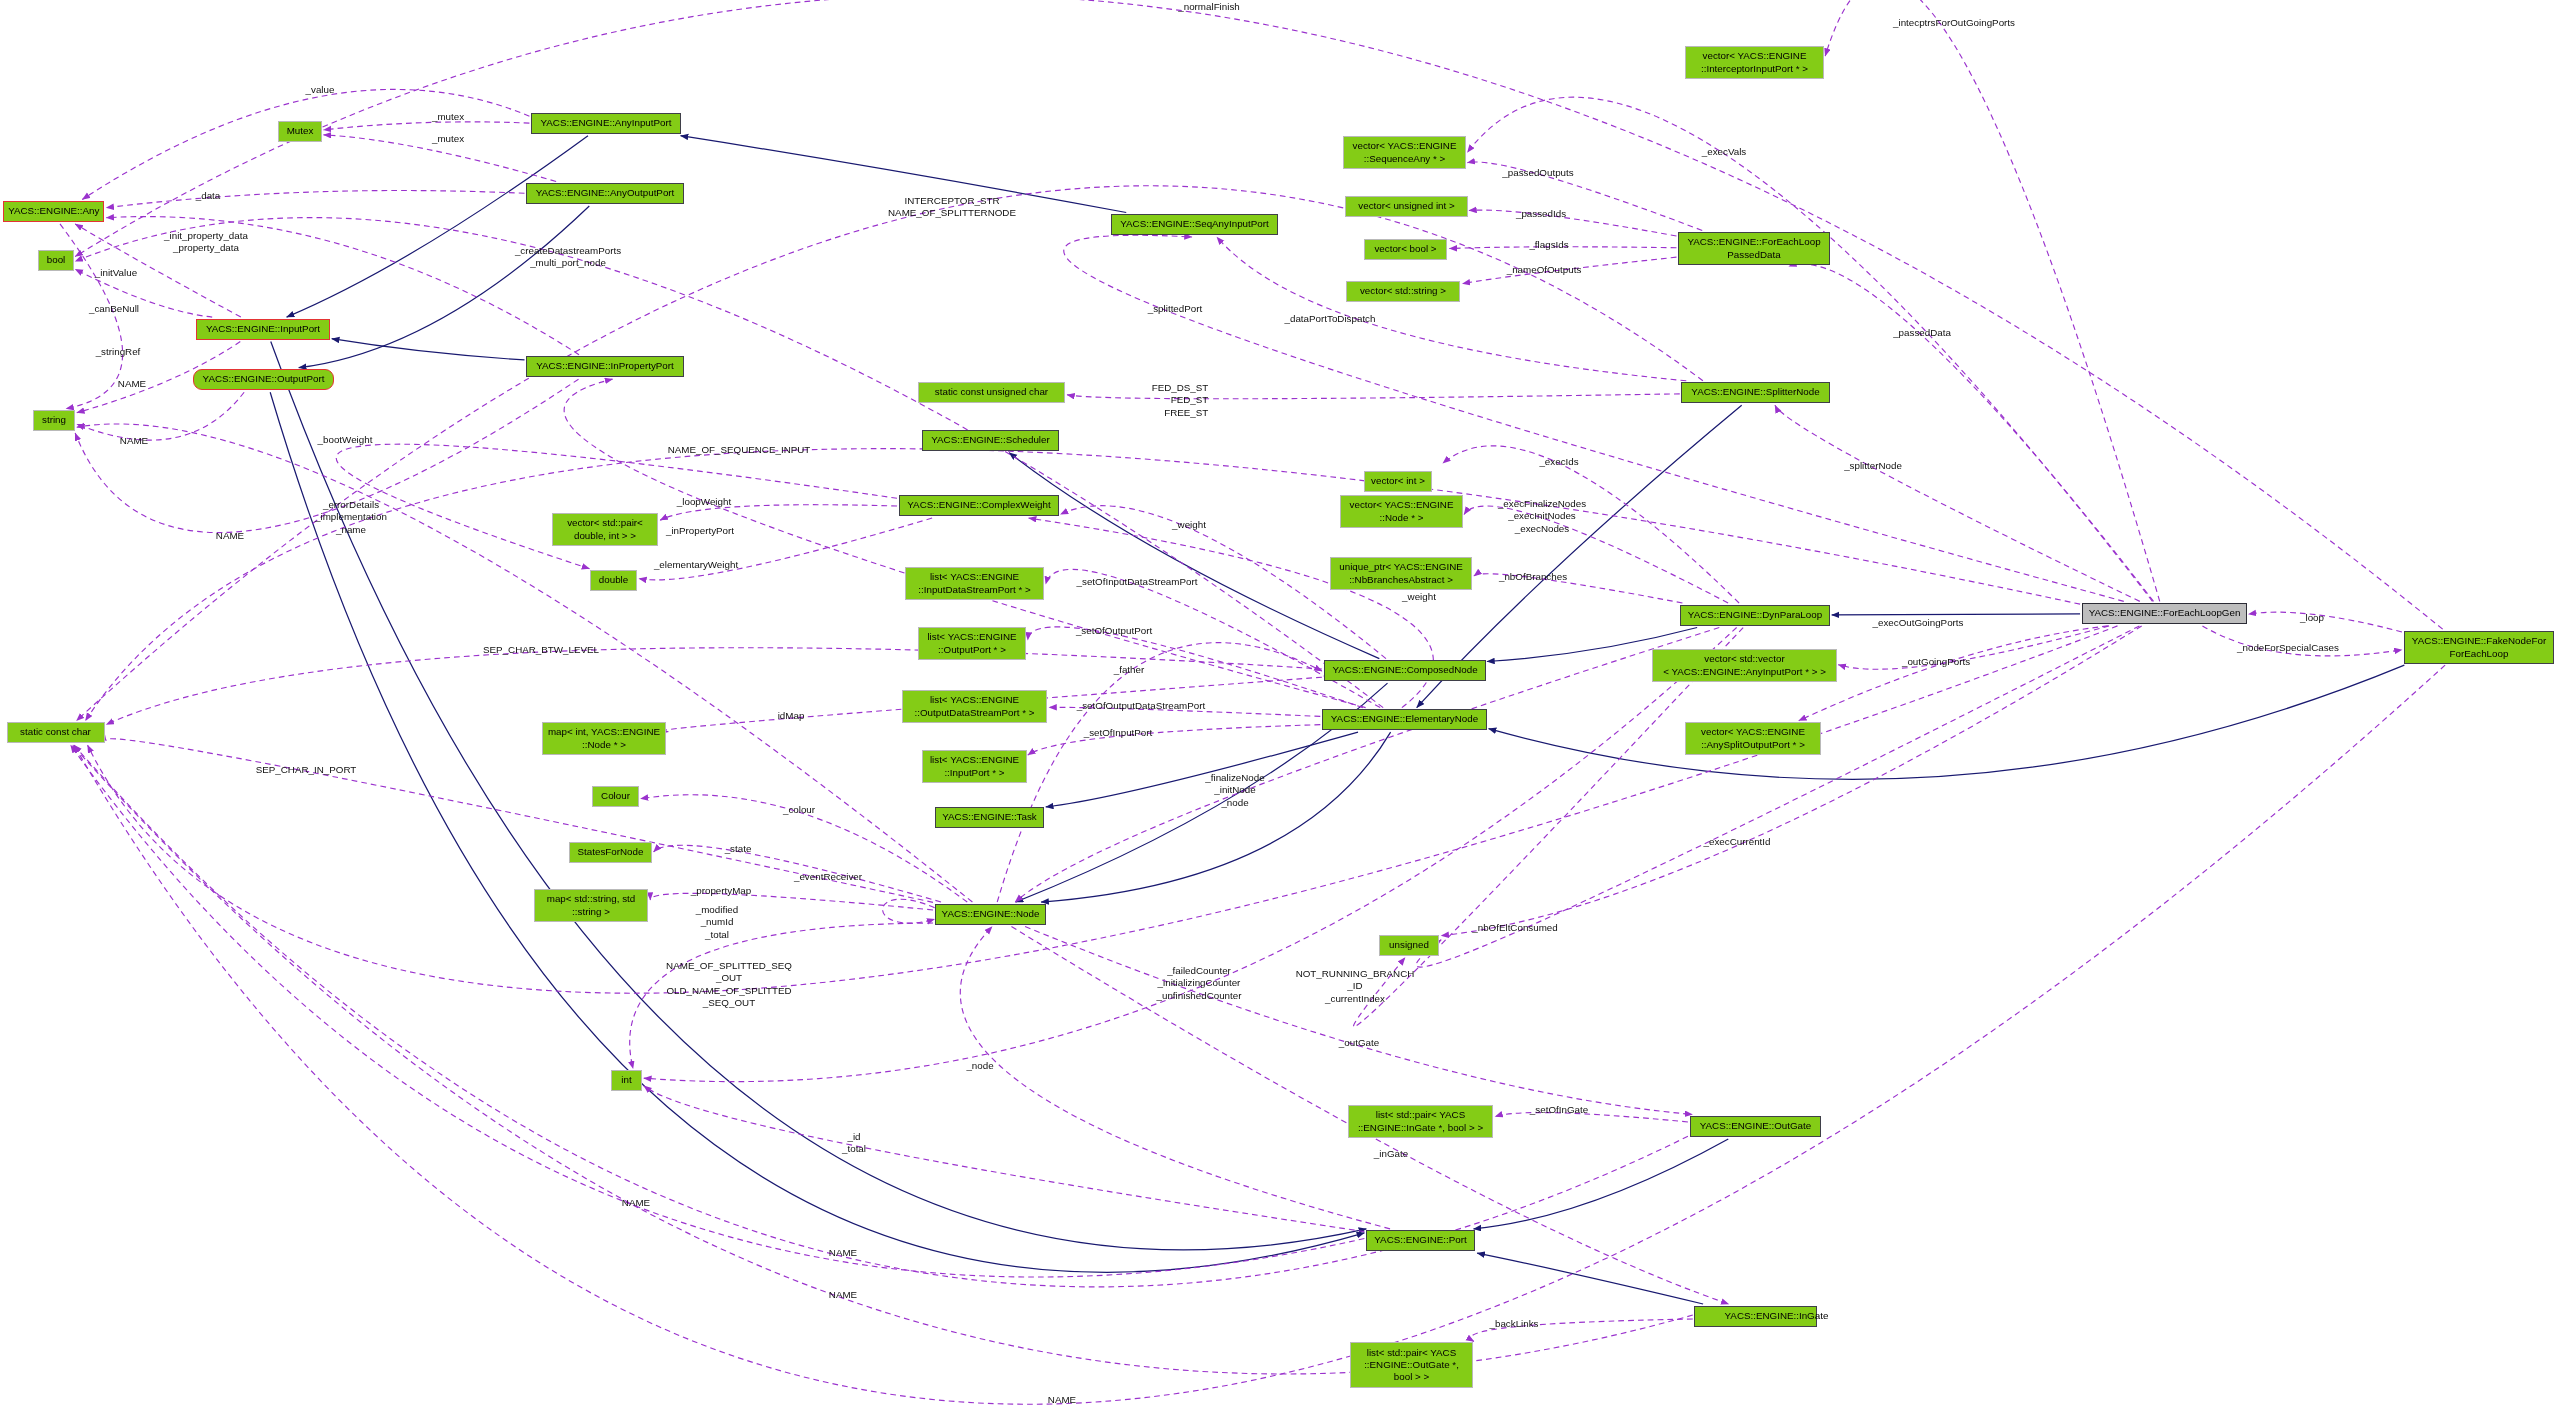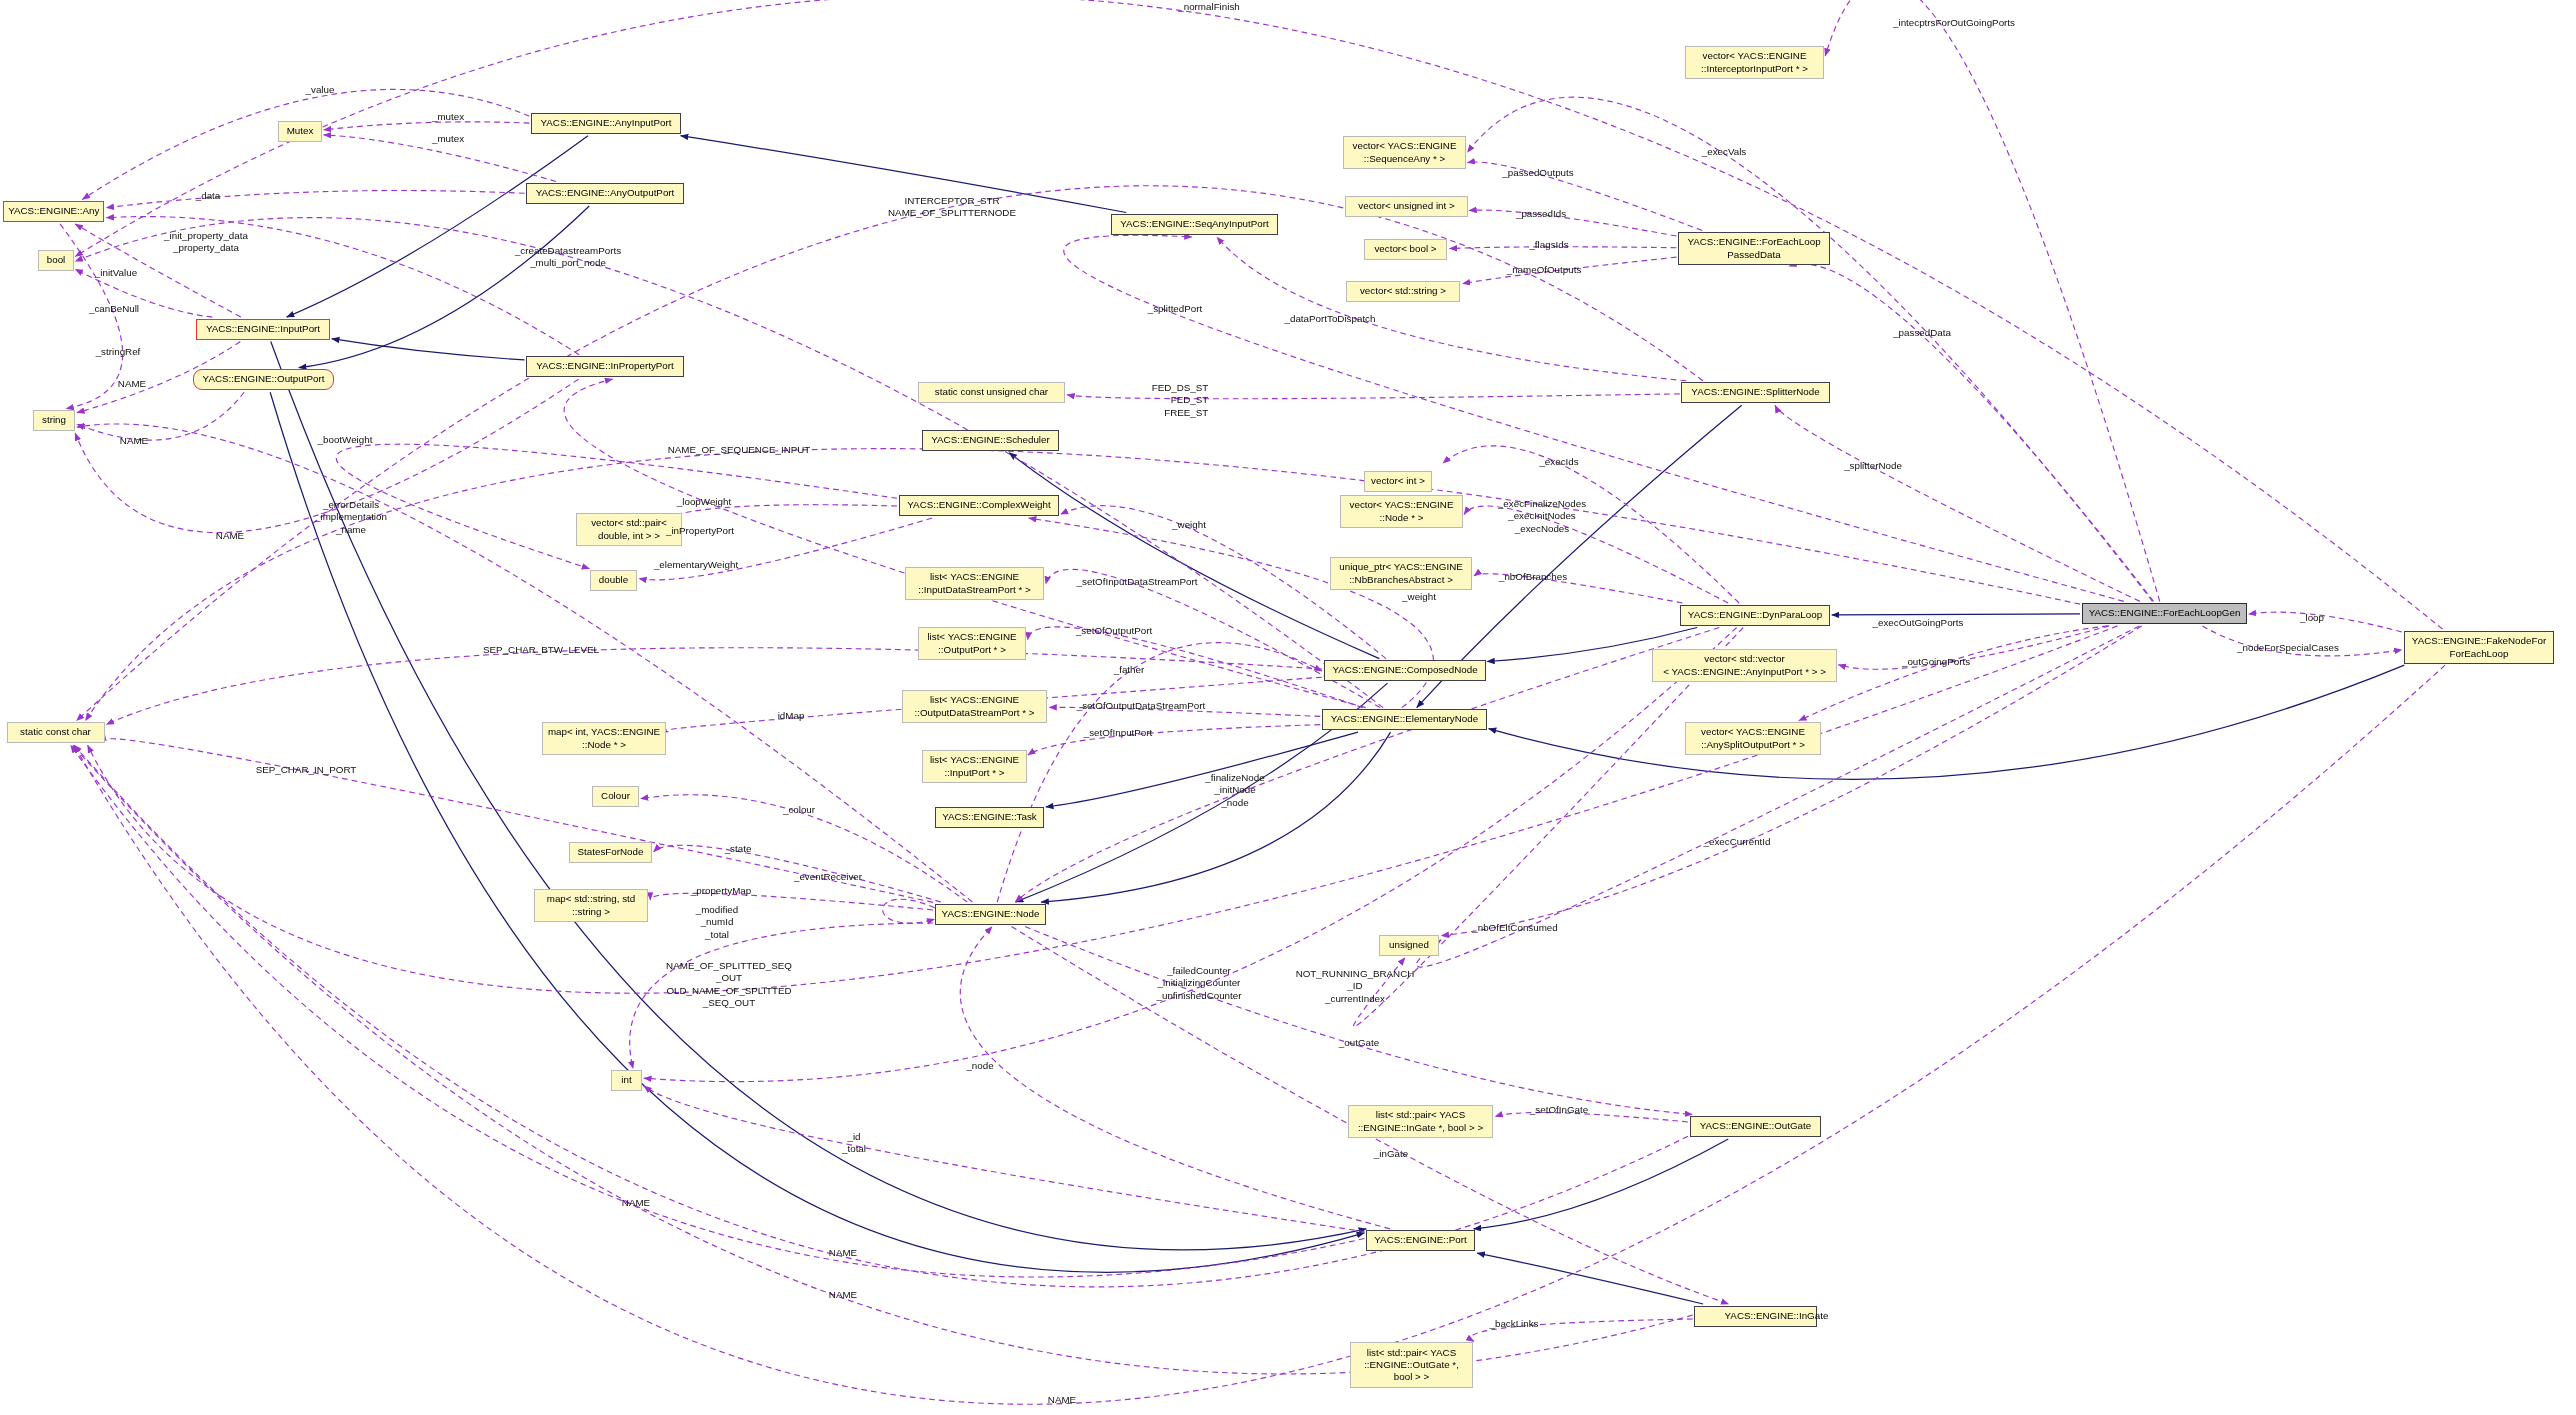--- a/index.html
+++ b/index.html
@@ -1,19 +1,19 @@
 <!DOCTYPE html>
 <html style="font-size:13px"><head>
 <meta charset="utf-8">
 <style>
   html,body{margin:0;padding:0;background:#fff;}
   #canvas{position:relative;width:2576px;height:1416px;background:#fff;overflow:hidden;
           font-family:"Liberation Sans",sans-serif;}
   #edges{position:absolute;left:0;top:0;width:2576px;height:1416px;}
-  .node{position:absolute;background:#fef9c3;border:0.8px solid #b9b9b9;color:#000;
+  .node{position:absolute;background:#84cc16;border:0.8px solid #b9b9b9;color:#000;
         font:9.8px/12.3px "Liberation Sans",sans-serif;text-align:center;white-space:pre-line;
         padding:1.6px 4.1px;box-sizing:border-box;display:flex;align-items:center;justify-content:center;}
   .node.bold{border:1.6px solid #3f3f49;}
   .node.red{border:1.6px solid #e43434;}
   .node.main{background:#bebebe;border:1.6px solid #2c2c36;}
   .edge-label{position:absolute;transform:translate(-50%,-50%);
         font:9.8px/12.3px "Liberation Sans",sans-serif;color:#101010;text-align:center;
         white-space:pre-line;pointer-events:none;}
 </style>
 </head>
@@ -127,21 +127,21 @@
       <div class="node plain" style="left: 1379px; top: 935px; width: 60px; min-height: 21px;">unsigned</div>
       <div class="node bold" style="left: 531px; top: 113px; width: 150px; min-height: 21px;">YACS::ENGINE::AnyInputPort</div>
       <div class="node bold" style="left: 526px; top: 183px; width: 158px; min-height: 21px;">YACS::ENGINE::AnyOutputPort</div>
       <div class="node red" style="left: 196px; top: 319px; width: 134px; min-height: 21px;">YACS::ENGINE::InputPort</div>
       <div class="node red" style="left: 193px; top: 369px; width: 141px; min-height: 21px; border-radius: 9px;">YACS::ENGINE::OutputPort</div>
       <div class="node bold" style="left: 526px; top: 356px; width: 158px; min-height: 21px;">YACS::ENGINE::InPropertyPort</div>
       <div class="node bold" style="left: 1111px; top: 214px; width: 167px; min-height: 21px;">YACS::ENGINE::SeqAnyInputPort</div>
       <div class="node plain" style="left: 918px; top: 382px; width: 147px; min-height: 21px;">static const unsigned char</div>
       <div class="node bold" style="left: 922px; top: 430px; width: 137px; min-height: 21px;">YACS::ENGINE::Scheduler</div>
       <div class="node bold" style="left: 899px; top: 495px; width: 160px; min-height: 21px;">YACS::ENGINE::ComplexWeight</div>
-      <div class="node plain" style="left: 552px; top: 513px; width: 106px; min-height: 33px; margin-left: 24px;">vector&lt; std::pair&lt;
+      <div class="node plain" style="left: 552px; top: 513px; width: 106px; min-height: 33px;">vector&lt; std::pair&lt;
 double, int &gt; &gt;</div>
       <div class="node plain" style="left: 590px; top: 570px; width: 47px; min-height: 21px;">double</div>
       <div class="node plain" style="left: 905px; top: 567px; width: 139px; min-height: 33px;">list&lt; YACS::ENGINE
 ::InputDataStreamPort * &gt;</div>
       <div class="node plain" style="left: 918px; top: 627px; width: 108px; min-height: 33px;">list&lt; YACS::ENGINE
 ::OutputPort * &gt;</div>
       <div class="node plain" style="left: 902px; top: 690px; width: 145px; min-height: 33px;">list&lt; YACS::ENGINE
 ::OutputDataStreamPort * &gt;</div>
       <div class="node plain" style="left: 922px; top: 750px; width: 105px; min-height: 33px;">list&lt; YACS::ENGINE
 ::InputPort * &gt;</div>

